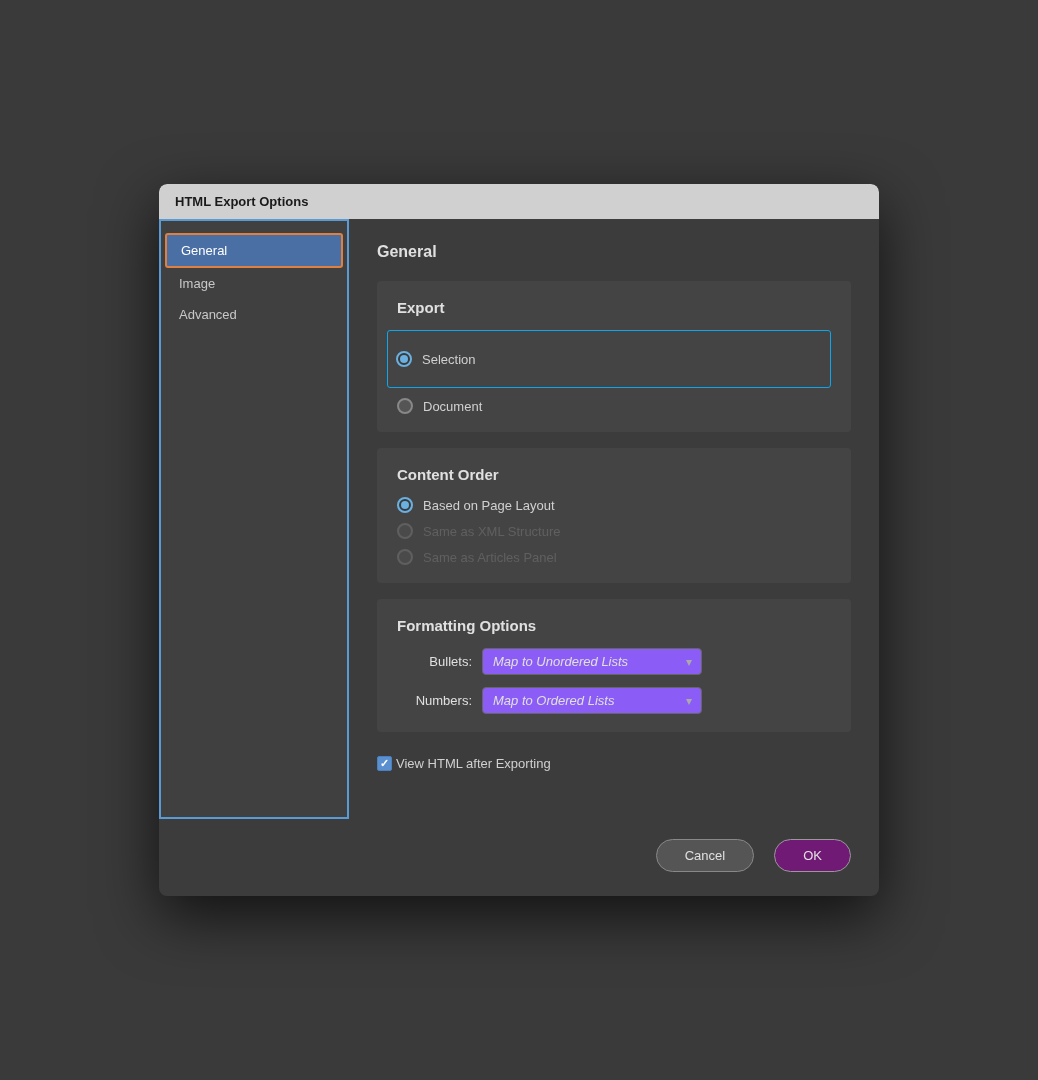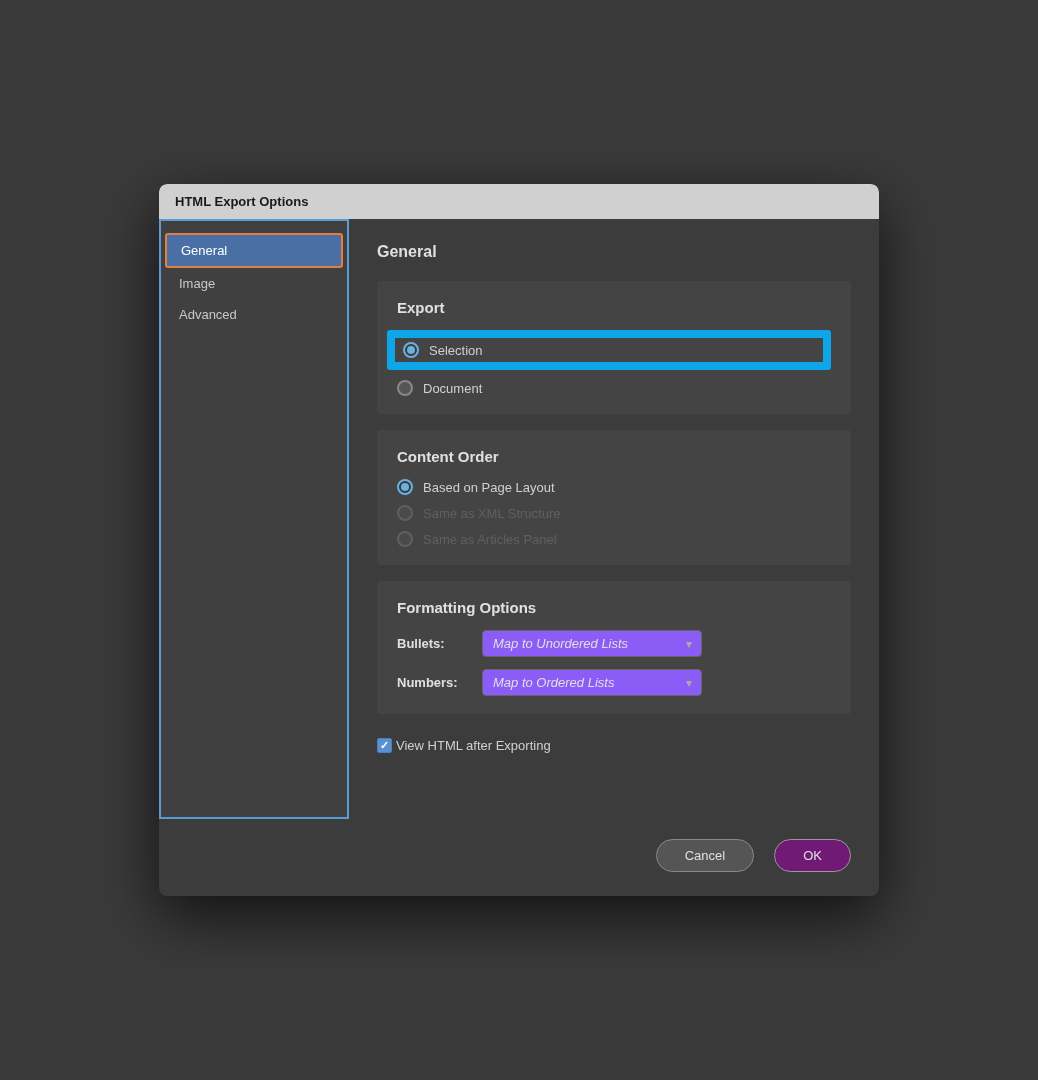--- a/index.html
+++ b/index.html
@@ -138,43 +138,44 @@
       font-size: 13px;
       color: #d0d0d0;
     }
 
     .radio-item.disabled .radio-label {
       color: #888;
     }
 
     
     .radio-item.selected-highlight {
-      border: 8px solid #0ea5e9;
+      border: 1px solid #0ea5e9;
       border-radius: 3px;
-      padding: 4px 8px;
+      padding: 20px 8px;
       margin-left: -10px;
     }
 
     
     .form-row {
       display: flex;
       align-items: center;
       margin-bottom: 12px;
       gap: 10px;
     }
 
     .form-row:last-child {
       margin-bottom: 0;
     }
 
     .form-label {
       font-size: 13px;
-      font-weight: 700;
+      font-weight: 400;
       color: #e0e0e0;
       min-width: 75px;
+      text-align: right;
     }
 
     .form-select {
       background: #8b5cf6;
       color: #e0e0e0;
       border: 1px solid #666;
       border-radius: 4px;
       padding: 5px 30px 5px 10px;
       font-size: 13px;
       cursor: pointer;

